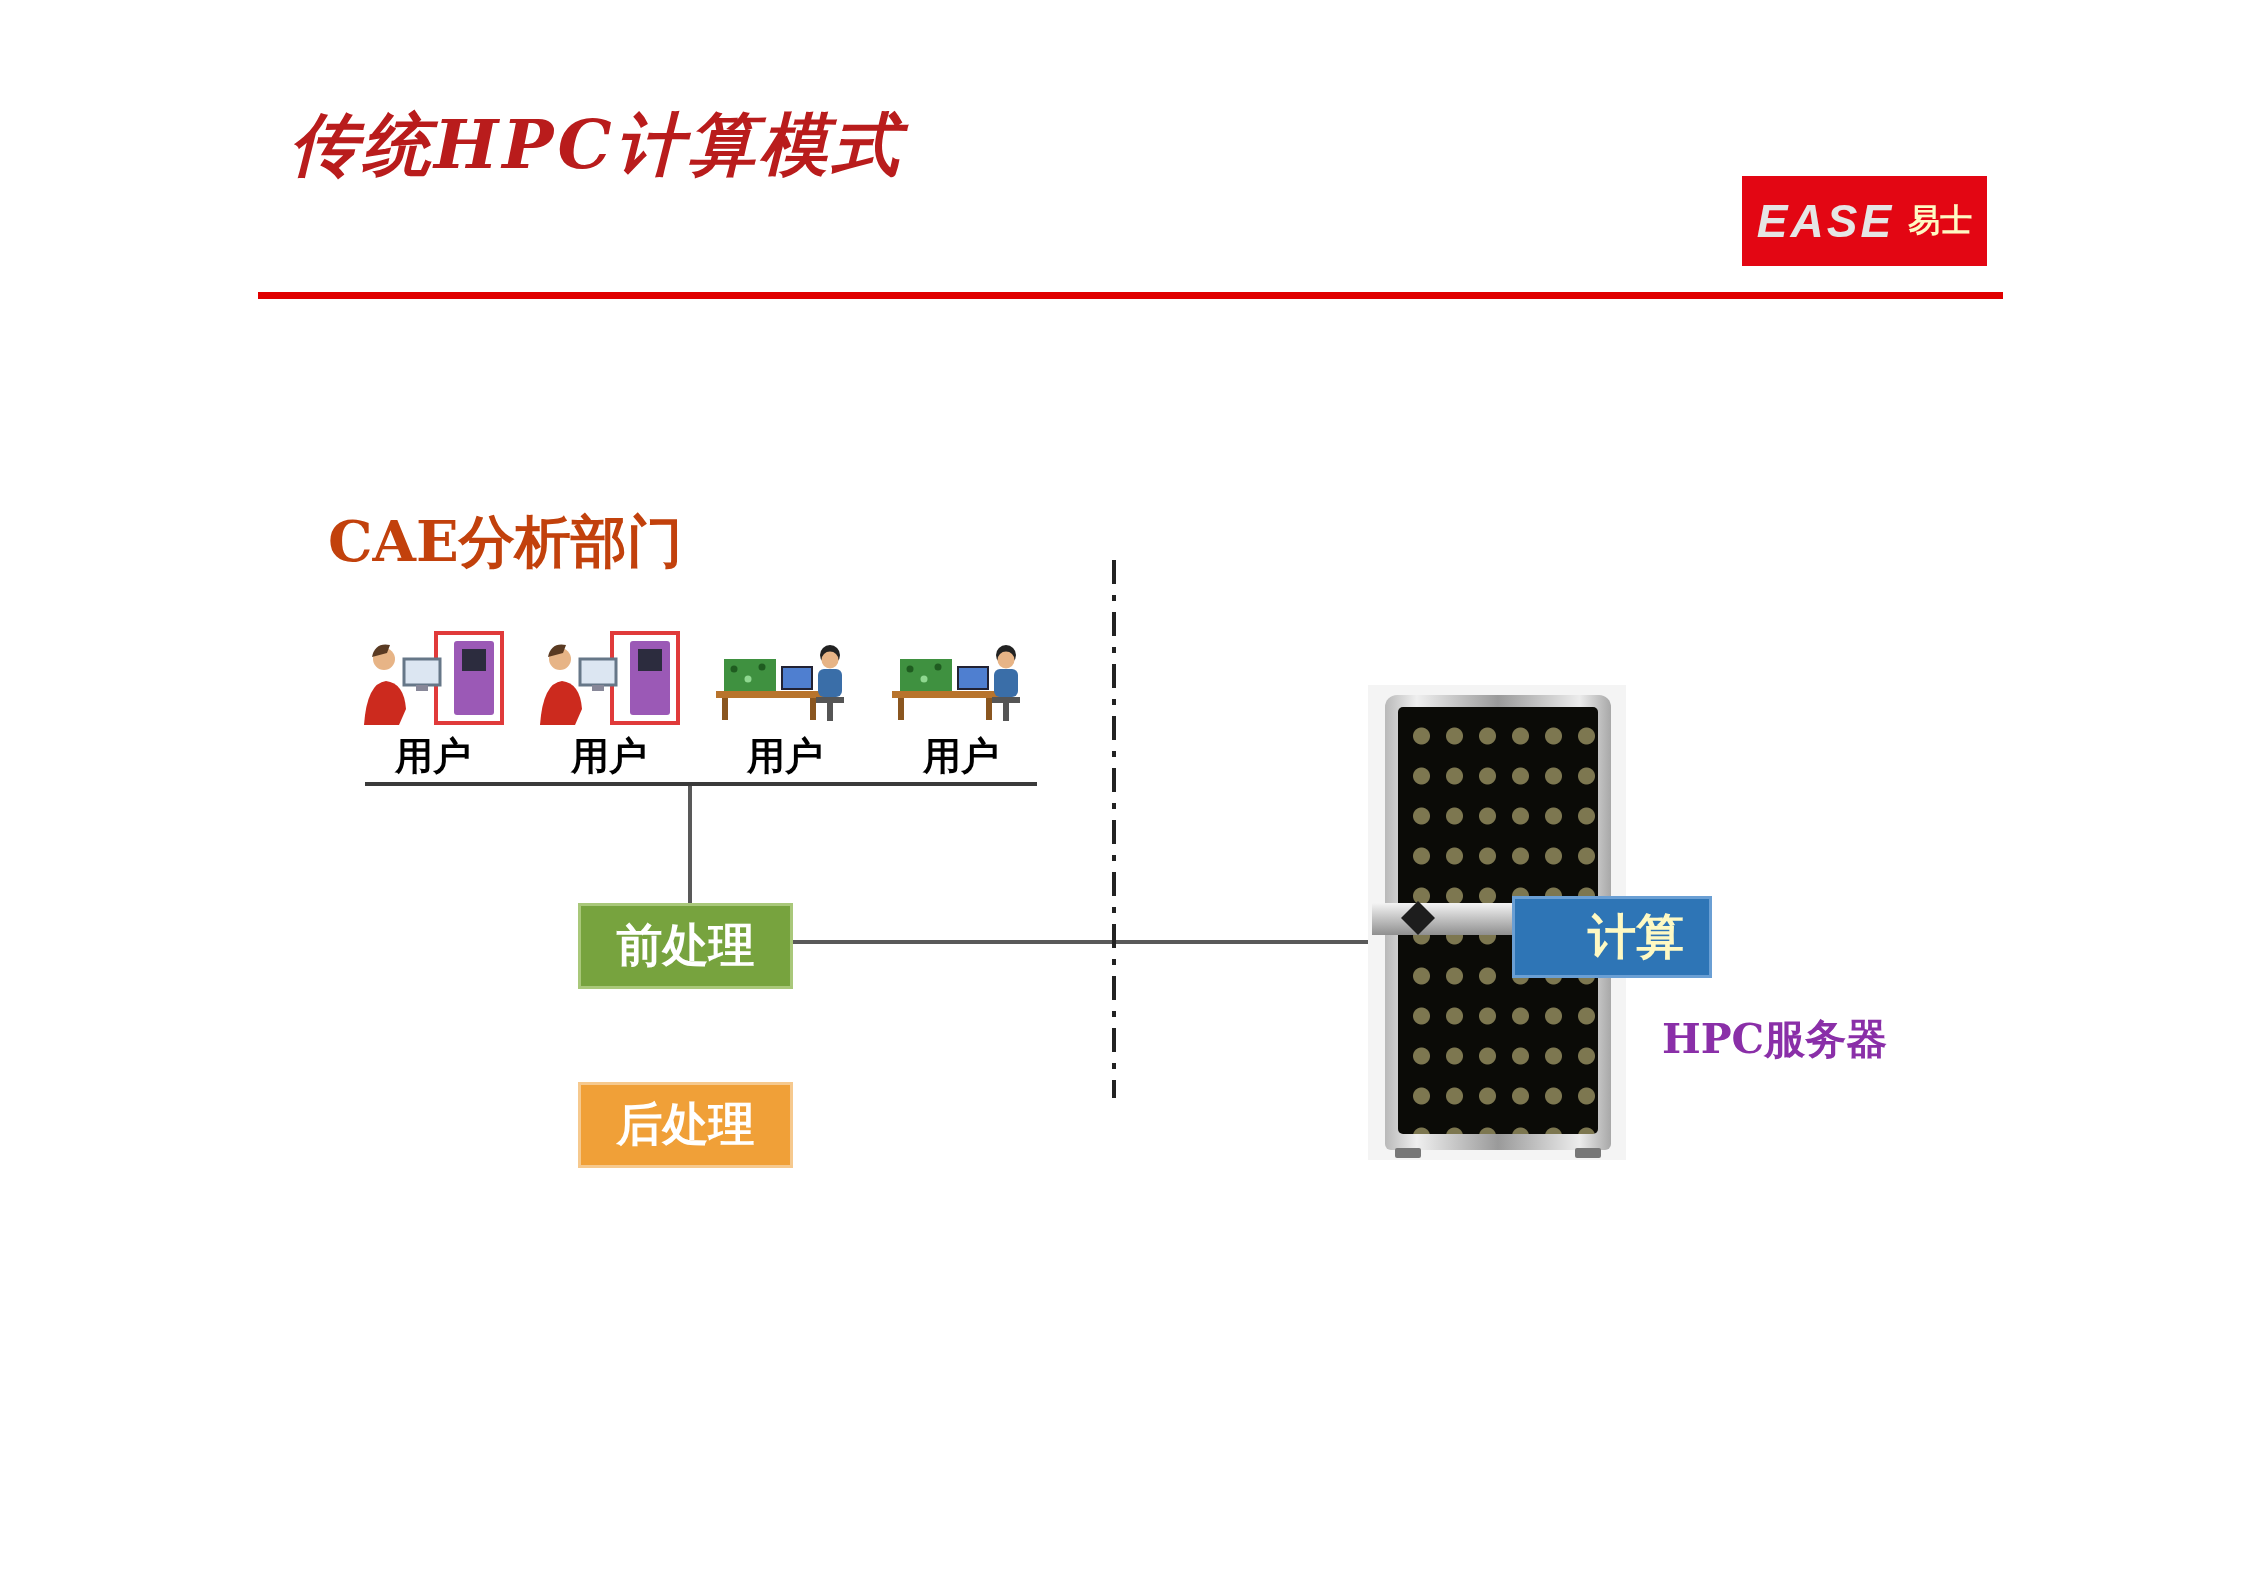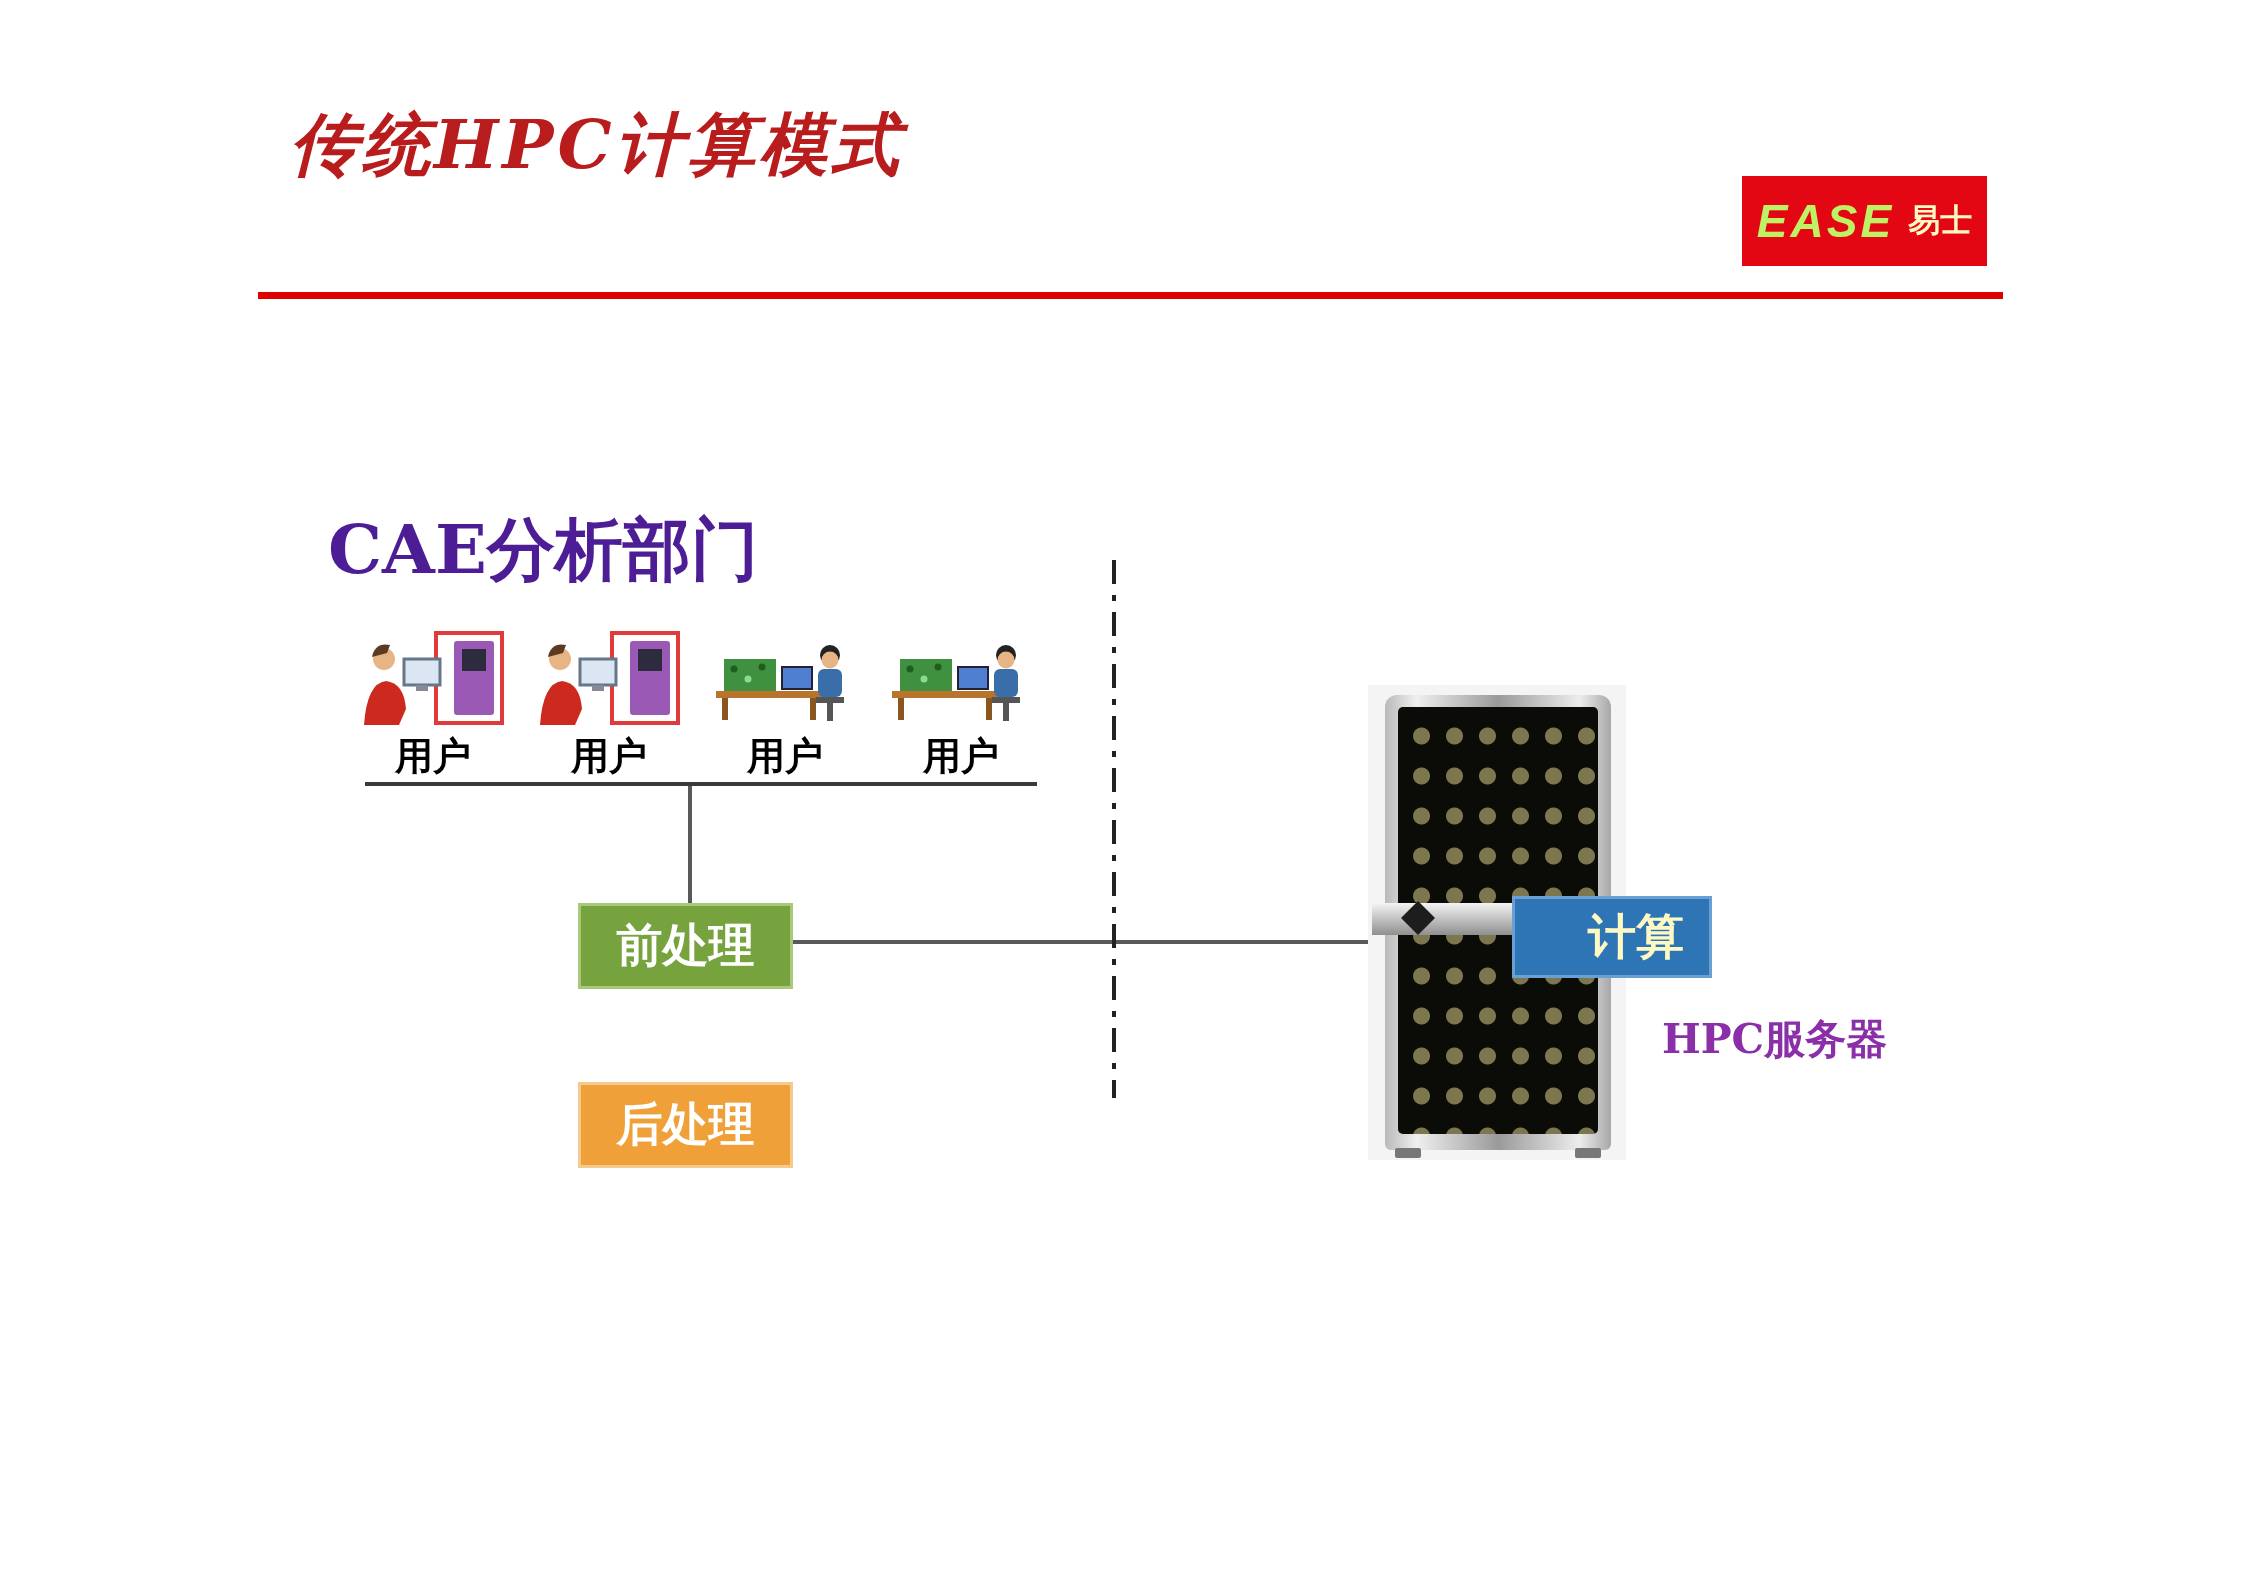--- a/index.html
+++ b/index.html
@@ -23,34 +23,34 @@
     position:absolute; left:258px; top:292px;
     width:1745px; height:7px; background:#E00000;
   }
   .brand-logo {
     position:absolute; left:1742px; top:176px;
     width:245px; height:90px; background:#E30613;
     display:flex; align-items:center; justify-content:center; gap:14px;
     box-sizing:border-box;
   }
   .brand-ease {
-    color:#bef264; font-style:italic; font-weight:900;
+    color:#e5e5e5; font-style:italic; font-weight:900;
     font-size:46px; letter-spacing:3px;
     font-family:"Liberation Sans", sans-serif;
   }
   .brand-cn {
     color:#fef9c3; font-weight:bold; font-size:32px;
     font-family:"Liberation Sans", sans-serif;
   }
 
   
   .section-heading {
     position:absolute;
     font-family:"DejaVu Serif", serif;
-    font-size:68px; font-weight:600; color:#4c1d95;
+    font-size:56px; font-weight:600; color:#c2410c;
     white-space:nowrap;
   }
   .heading-cae   { left:328px;  top:505px; }
   .heading-room  { left:1378px; top:505px; }
   .label-hpc     { left:1662px; top:1012px; position:absolute;
                    font-family:"DejaVu Serif", serif;
                    font-size:41px; font-weight:600; color:#8A2FA8; white-space:nowrap; }
 
   
   .users-row {

